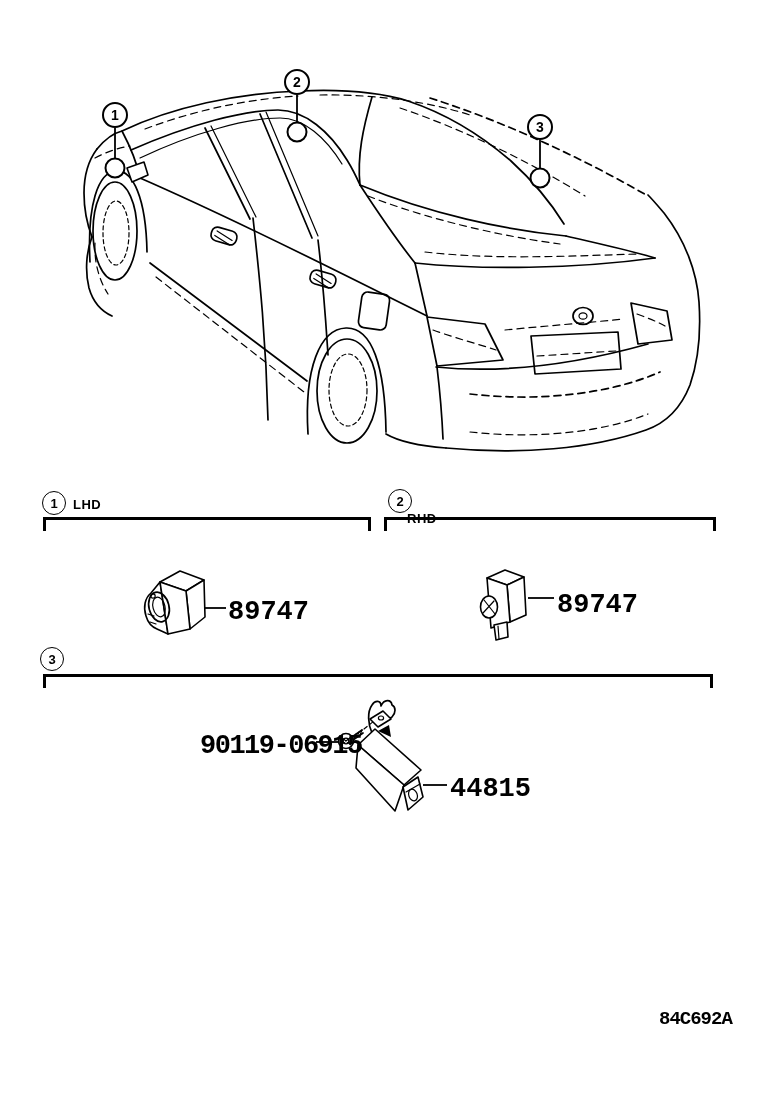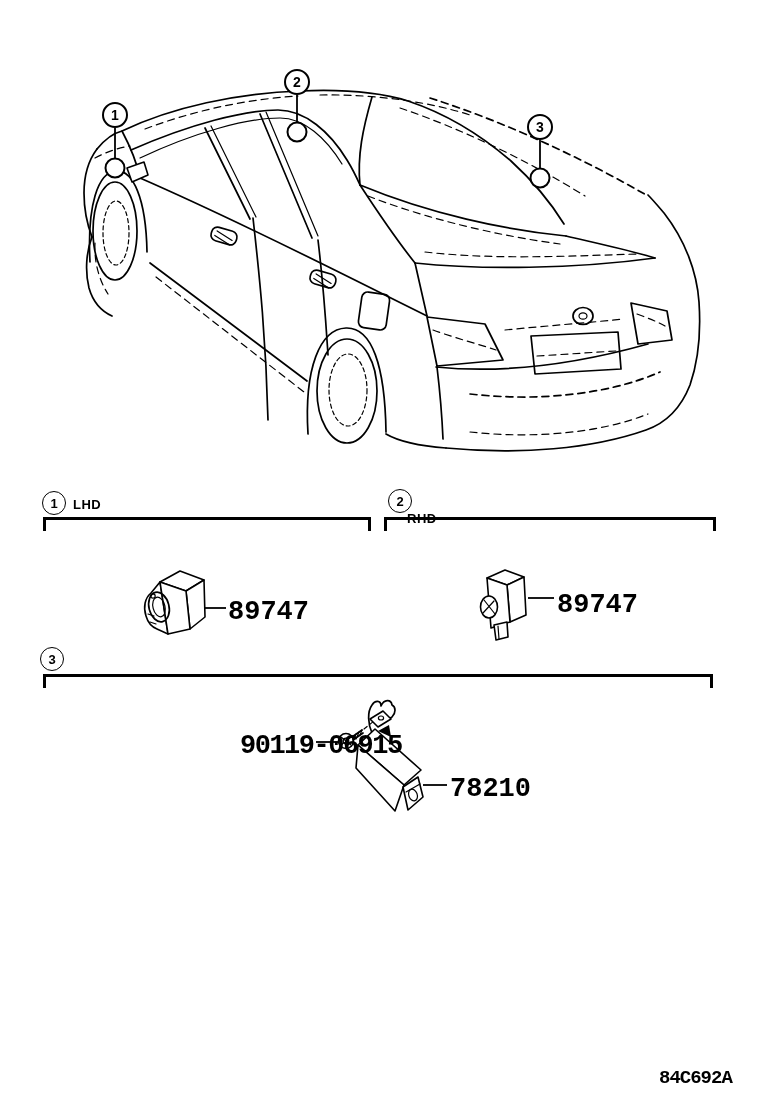--- a/index.html
+++ b/index.html
@@ -16,21 +16,21 @@
   .badge{position:absolute;border:2px solid #000;border-radius:50%;background:#fff;
          display:flex;align-items:center;justify-content:center;
          font-weight:bold;box-sizing:border-box;}
   .badge.car{width:26px;height:26px;font-size:14px;}
   .badge.sec{width:24px;height:24px;font-size:13px;border-width:1.6px;}
   .variant{position:absolute;font-weight:bold;font-size:13px;letter-spacing:.5px;}
   .bracket{position:absolute;height:14px;border-top:3px solid #000;
            border-left:3px solid #000;border-right:3px solid #000;box-sizing:border-box;}
   .pn{position:absolute;font-family:"Liberation Mono",monospace;font-weight:bold;
       font-size:27px;letter-spacing:0;white-space:nowrap;}
-  .pn.tight{letter-spacing:-1.5px;margin-left:40px;}
+  .pn.tight{letter-spacing:-1.5px;}
   .code{position:absolute;font-family:"Liberation Mono",monospace;font-weight:bold;
         font-size:19px;letter-spacing:-1px;}
 </style>
 </head>
 <body>
 
 <div class="page">
 
   <svg class="art" width="760" height="1112" viewBox="0 0 760 1112">
 
@@ -179,17 +179,17 @@
   <div class="pn" style="left:228px;top:597px;">89747</div>
 
   <div class="badge sec" style="left:388px;top:489px;">2</div>
   <div class="variant" style="left:407px;top:497px;margin-top:14px;">RHD</div>
   <div class="bracket" style="left:384px;top:517px;width:332px;"></div>
   <div class="pn" style="left:557px;top:590px;">89747</div>
 
   <div class="badge sec" style="left:40px;top:647px;">3</div>
   <div class="bracket" style="left:43px;top:674px;width:670px;"></div>
   <div class="pn tight" style="left:200px;top:731px;">90119-06915</div>
-  <div class="pn" style="left:450px;top:774px;">78210</div>
+  <div class="pn" style="left:450px;top:774px;">44815</div>
 
-  <div class="code" style="left:659px;top:1067px;">84C692A</div>
+  <div class="code" style="left:659px;top:1008px;">84C692A</div>
 
 </div>
 
 </body></html>

